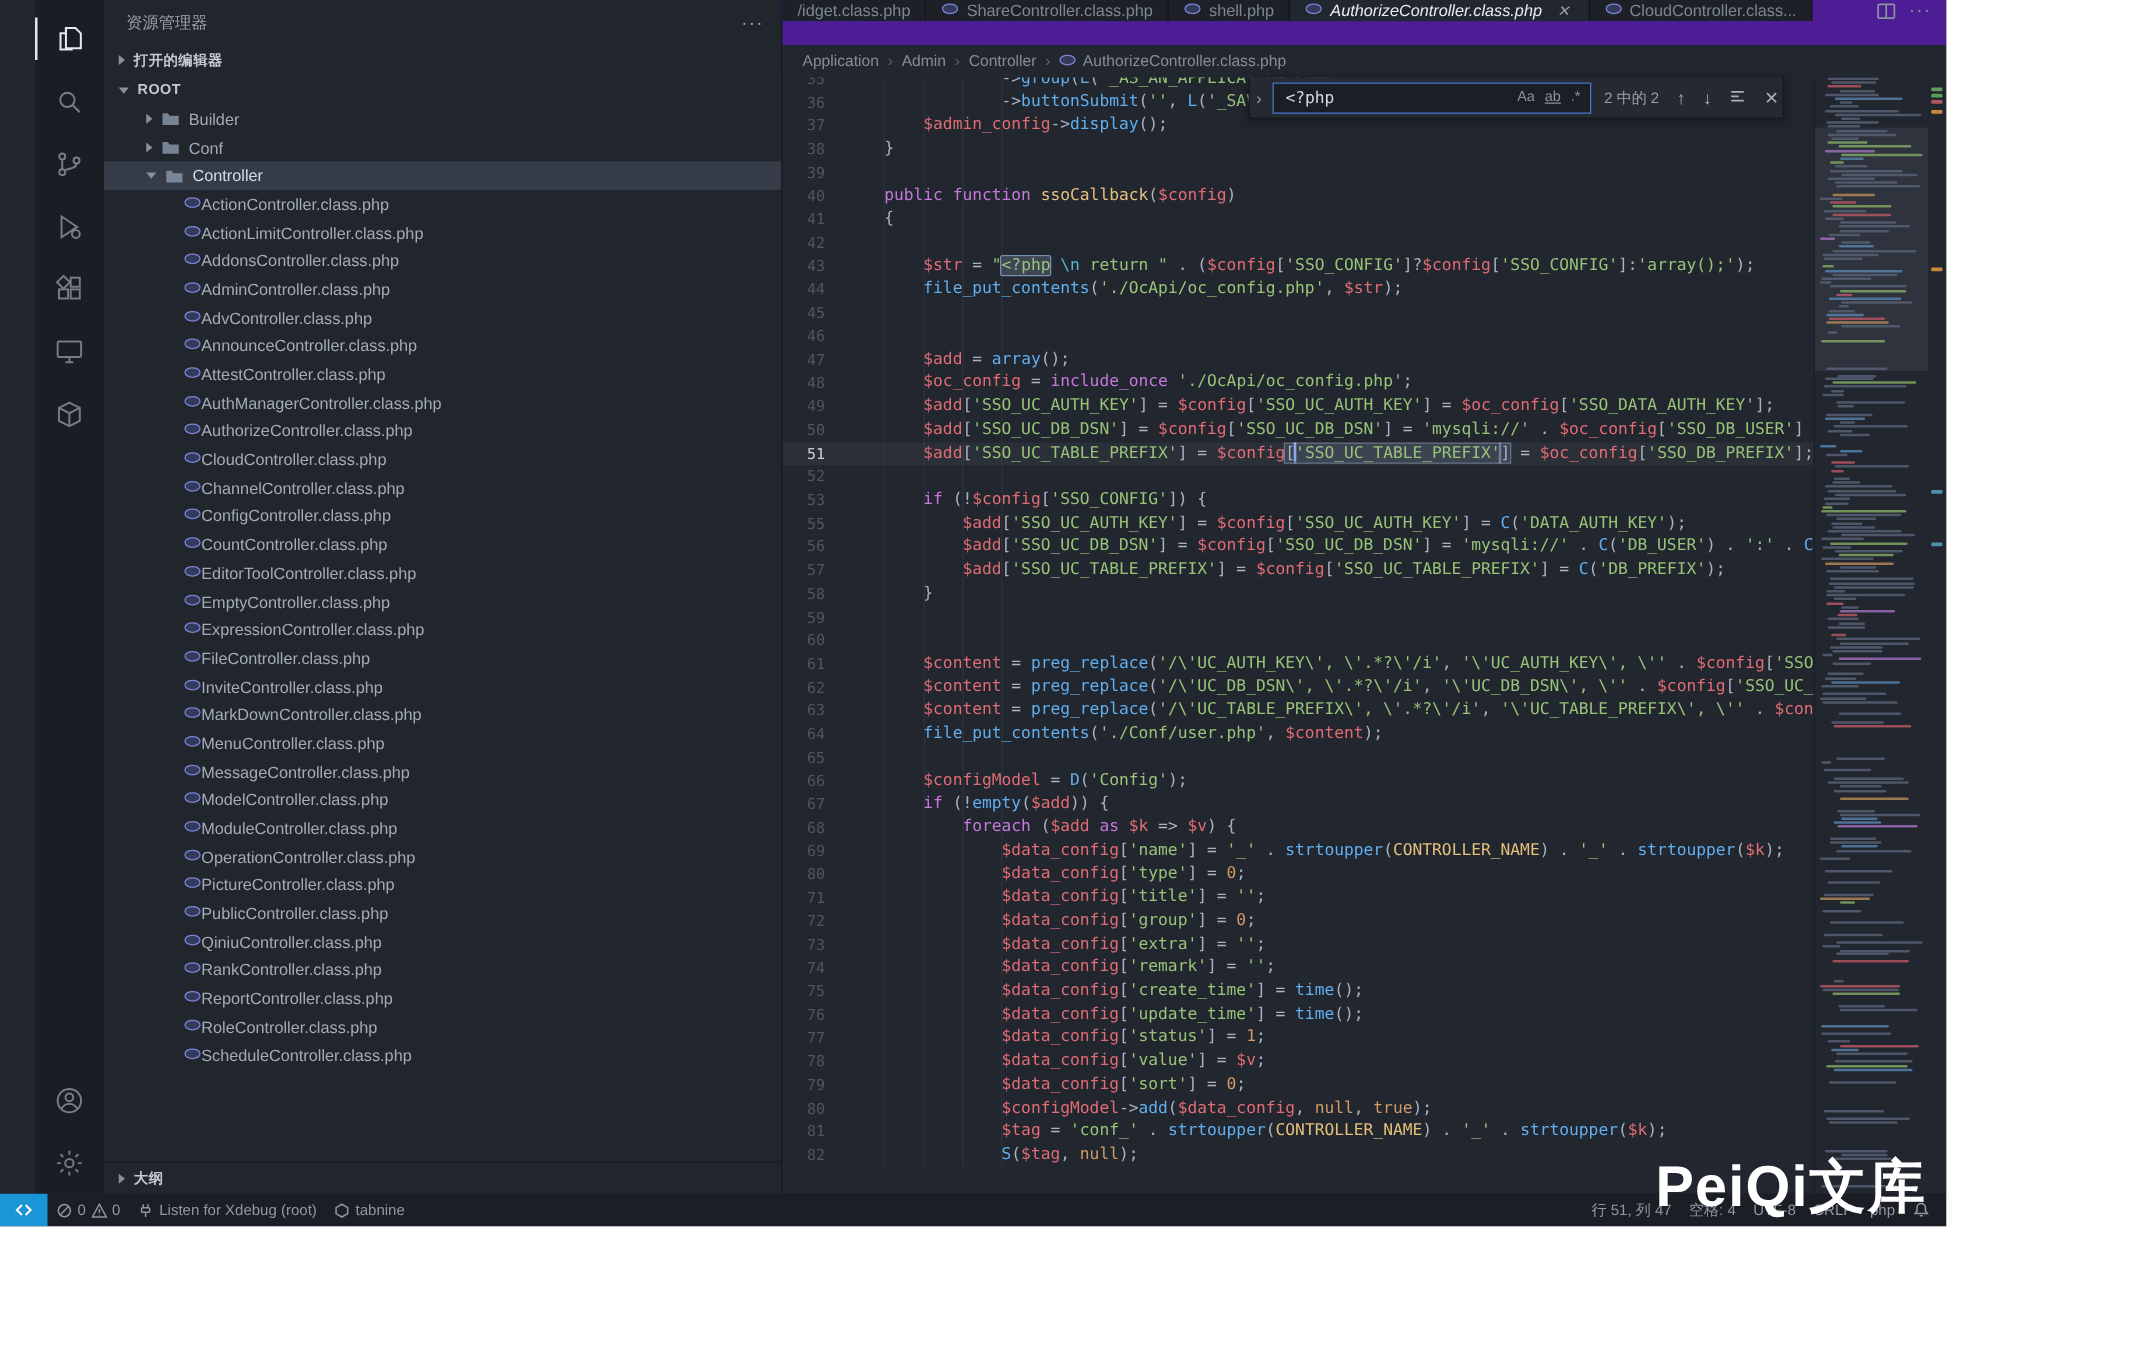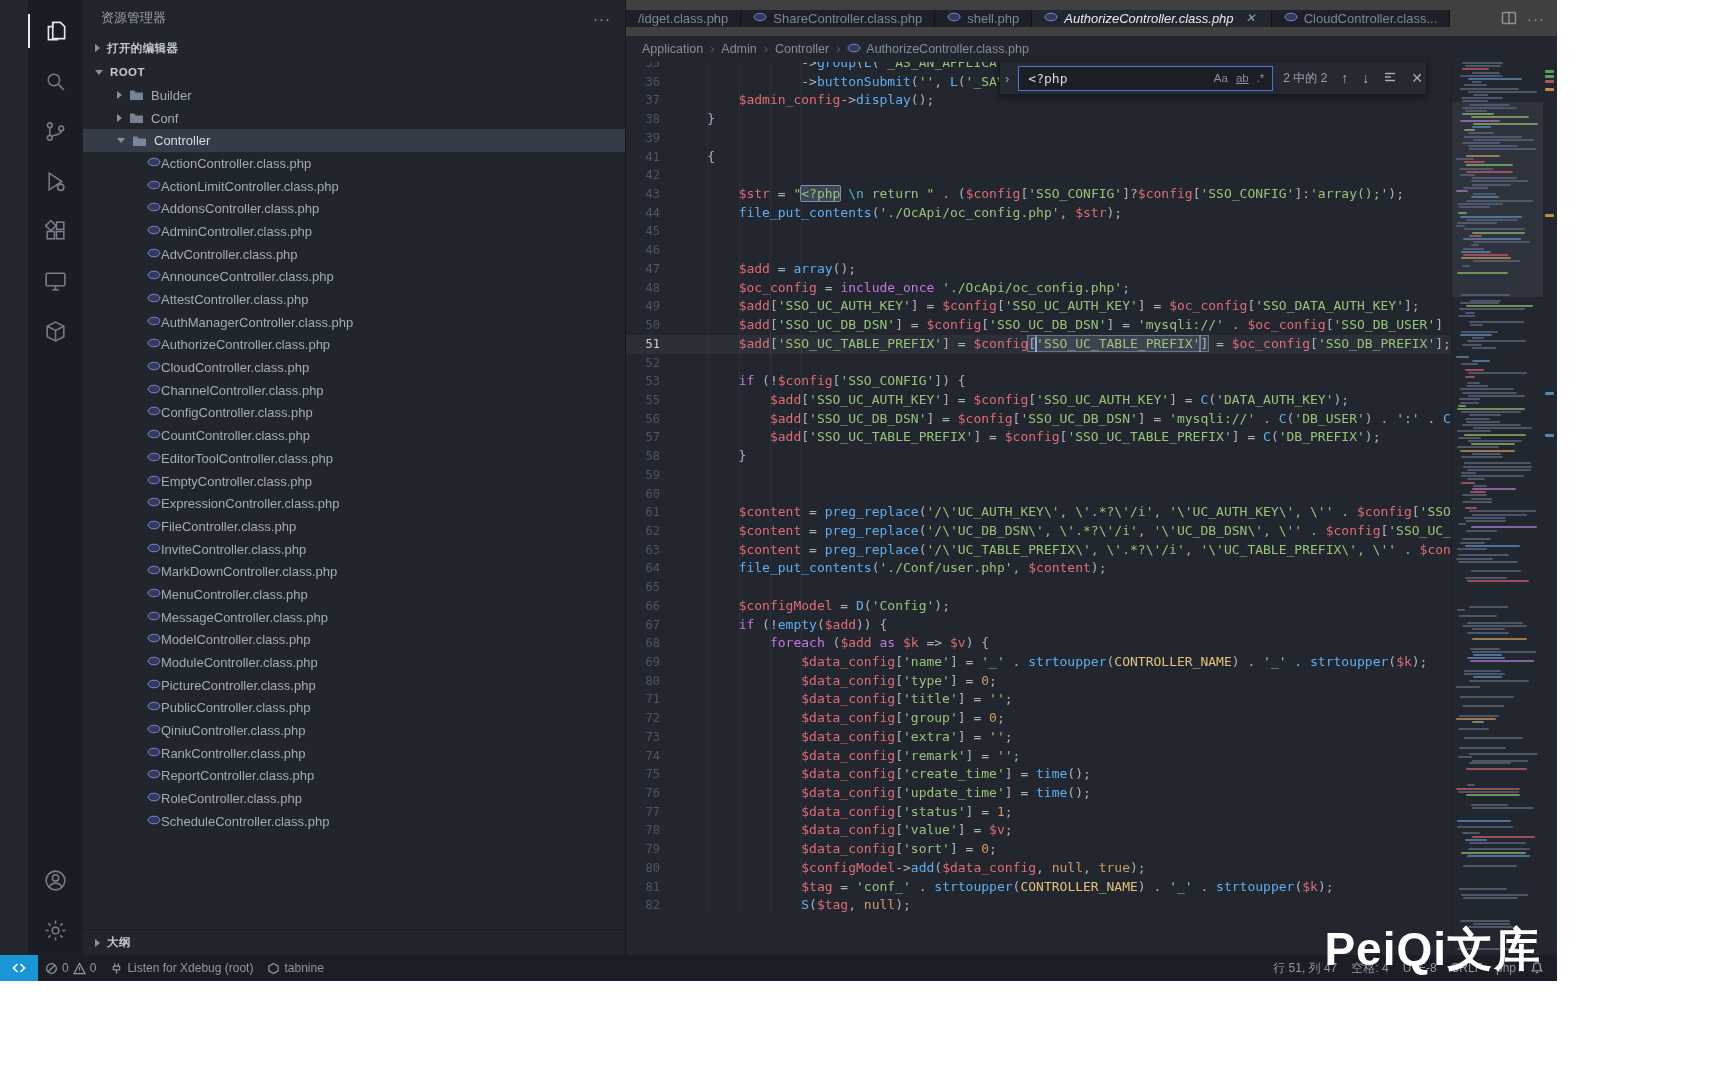--- a/index.html
+++ b/index.html
@@ -26,21 +26,21 @@
   .tree { flex:1; overflow:hidden; position:relative; }
   .tree-row { height:22.7px; display:flex; align-items:center; font-size:13px; color:#a3abb8; cursor:pointer; white-space:nowrap; }
   .tree-row.folder { padding-left:30px; }
   .tree-row.file { padding-left:64px; }
   .tree-row.selected { background:#353c48; color:#d6dbe2; }
   .tree-row .icon { margin-right:7px; display:inline-flex; flex-shrink:0; }
   .outline-section { border-top:1px solid #181b20; height:26px; }
 
   
   .editor-group { flex:1; min-width:0; display:flex; flex-direction:column; background:#22262e; position:relative; }
-  .tab-bar { height:36px; flex-shrink:0; background:#404040; display:flex; align-items:center; }
+  .tab-bar { height:36px; flex-shrink:0; background:#4c1d95; display:flex; align-items:flex-start; }
   .tab-strip { display:flex; min-width:0; overflow:hidden; }
   .tab { display:flex; align-items:center; padding:0 12px; background:#1d2127; color:#7d8694; font-size:13px; border-right:1px solid #101216; cursor:pointer; white-space:nowrap; }
   .tab.active { background:#22262e; color:#e8ebf0; font-style:italic; }
   .tab .php-icon { margin-right:6px; }
   .tab-close { margin-left:9px; font-size:12px; color:#9aa2ae; padding:1px 3px; border-radius:3px; cursor:pointer; }
   .tab-actions { margin-left:auto; display:flex; align-items:center; gap:10px; padding:0 12px; color:#8b929e; }
   .tab-actions svg { stroke:#8b929e; fill:none; stroke-width:1.4; cursor:pointer; }
   .tab-actions .more { font-size:15px; letter-spacing:1px; cursor:pointer; }
 
   .breadcrumb { height:26px; flex-shrink:0; display:flex; align-items:center; padding:0 16px; font-size:12.5px; color:#868d99; background:#22262e; }
@@ -340,20 +340,26 @@
               <span class="php-icon"><svg width="14" height="14" viewBox="0 0 14 14">
                   <ellipse cx="7" cy="7" rx="6" ry="3.8" fill="#343a5c" stroke="#7b84d6" stroke-width="1"></ellipse>
                 </svg></span>
               <span>ModelController.class.php</span>
             </div>
             <div class="tree-row file">
               <span class="php-icon"><svg width="14" height="14" viewBox="0 0 14 14">
                   <ellipse cx="7" cy="7" rx="6" ry="3.8" fill="#343a5c" stroke="#7b84d6" stroke-width="1"></ellipse>
                 </svg></span>
               <span>ModuleController.class.php</span>
+            </div>
+            <div class="tree-row file">
+              <span class="php-icon"><svg width="14" height="14" viewBox="0 0 14 14">
+                  <ellipse cx="7" cy="7" rx="6" ry="3.8" fill="#343a5c" stroke="#7b84d6" stroke-width="1"></ellipse>
+                </svg></span>
+              <span>OperationController.class.php</span>
             </div>
             <div class="tree-row file">
               <span class="php-icon"><svg width="14" height="14" viewBox="0 0 14 14">
                   <ellipse cx="7" cy="7" rx="6" ry="3.8" fill="#343a5c" stroke="#7b84d6" stroke-width="1"></ellipse>
                 </svg></span>
               <span>PictureController.class.php</span>
             </div>
             <div class="tree-row file">
               <span class="php-icon"><svg width="14" height="14" viewBox="0 0 14 14">
                   <ellipse cx="7" cy="7" rx="6" ry="3.8" fill="#343a5c" stroke="#7b84d6" stroke-width="1"></ellipse>
@@ -475,20 +481,24 @@
                     <span class="ln">37</span>
                     <span class="lc"><span class="tk-p">        </span><span class="tk-v">$admin_config</span><span class="tk-p">-&gt;</span><span class="tk-f">display</span><span class="tk-p">();</span></span>
                   </div>
                   <div class="code-line">
                     <span class="ln">38</span>
                     <span class="lc"><span class="tk-p">    }</span></span>
                   </div>
                   <div class="code-line">
                     <span class="ln">39</span>
                     <span class="lc"></span>
+                  </div>
+                  <div class="code-line">
+                    <span class="ln">40</span>
+                    <span class="lc"><span class="tk-p">    </span><span class="tk-k">public</span><span class="tk-p"> </span><span class="tk-k">function</span><span class="tk-p"> </span><span class="tk-fn">ssoCallback</span><span class="tk-p">(</span><span class="tk-v">$config</span><span class="tk-p">)</span></span>
                   </div>
                   <div class="code-line">
                     <span class="ln">41</span>
                     <span class="lc"><span class="tk-p">    {</span></span>
                   </div>
                   <div class="code-line">
                     <span class="ln">42</span>
                     <span class="lc"></span>
                   </div>
                   <div class="code-line">

